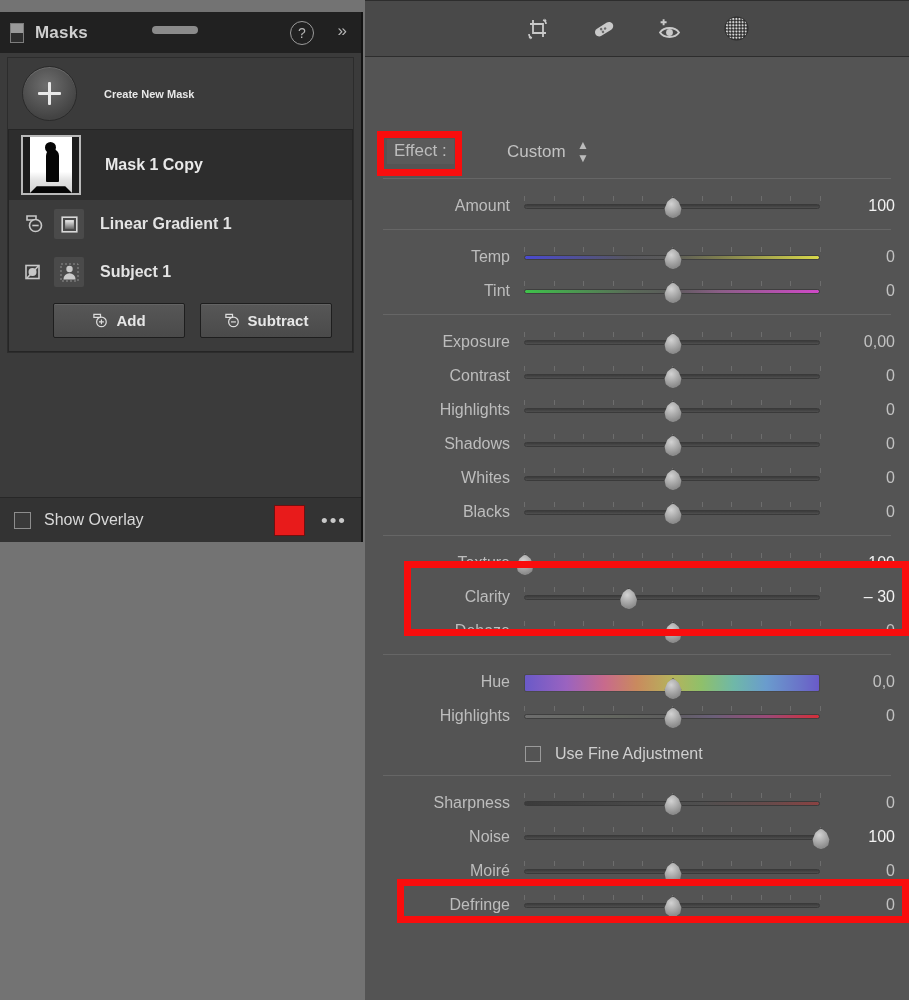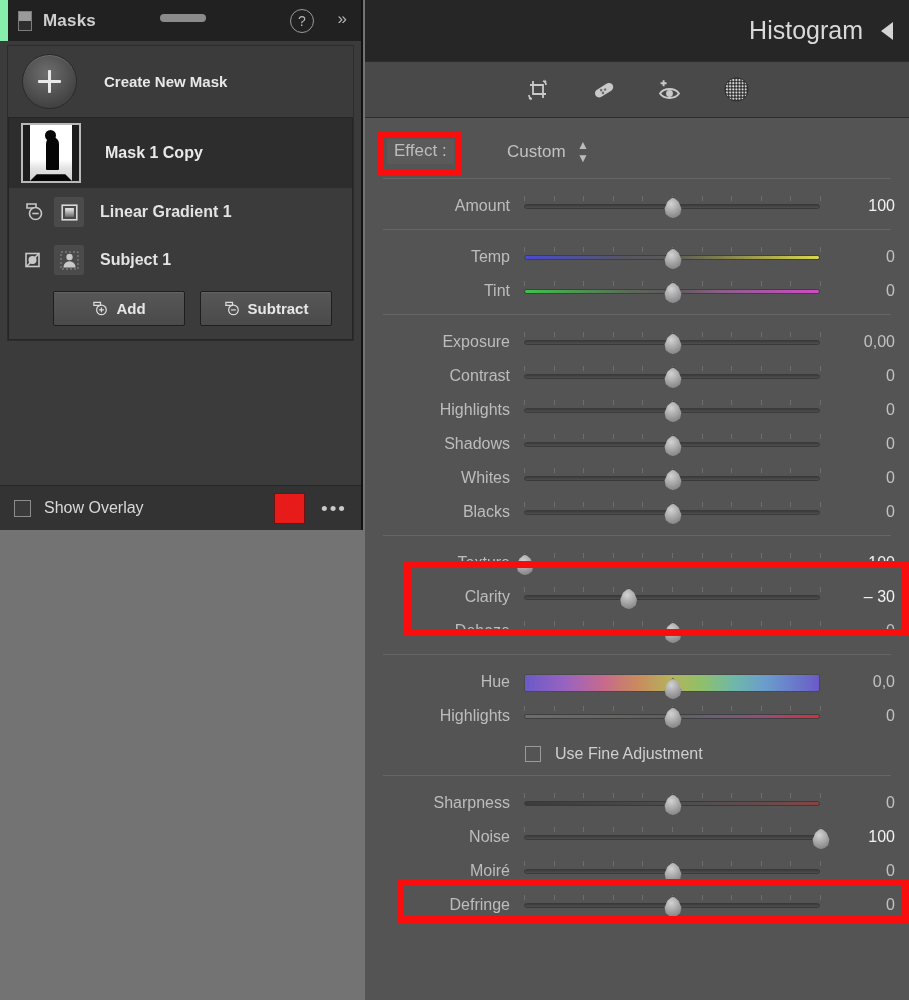--- a/index.html
+++ b/index.html
@@ -6,25 +6,24 @@
   body{
     width:909px;height:1000px;overflow:hidden;
     background:#737373;
     font-family:"Liberation Sans", sans-serif;
     -webkit-font-smoothing:antialiased;
   }
   .app{position:relative;width:909px;height:1000px;}
 
   
   .masks-panel{
-    position:absolute;left:0;top:0;width:363px;height:530px;
+    position:absolute;left:0;top:12px;width:363px;height:530px;
     background:#86efac;
     border-right:2px solid #121212;
     box-sizing:border-box;
-    padding-left:8px;
   }
   .masks-header{
     height:41px;background:#212121;
     display:flex;align-items:center;
     border-bottom:1px solid #111;
     position:relative;
   }
   .panel-toggle-icon{
     width:14px;height:20px;margin-left:10px;
     border:1px solid #7d7d7d;box-sizing:border-box;
@@ -65,21 +64,21 @@
     border:1px solid #2a2a2a;
     position:relative;flex:0 0 auto;
     box-shadow:inset 0 1px 0 rgba(255,255,255,.13);
   }
   .plus-circle:before,.plus-circle:after{
     content:"";position:absolute;background:#e9e9e9;border-radius:1px;
   }
   .plus-circle:before{left:50%;top:15px;width:3px;height:23px;margin-left:-1.5px;}
   .plus-circle:after{top:50%;left:15px;height:3px;width:23px;margin-top:-1.5px;}
   .create-label{
-    margin-left:27px;color:#e8e8e8;font-size:15px;font-weight:bold;
+    margin-left:27px;color:#e8e8e8;font-size:11px;font-weight:bold;
   }
 
   .mask-group{
     background:#2d2d2d;border:1px solid #252525;
   }
   .mask-head-row{
     display:flex;align-items:center;height:70px;padding-left:12px;
     background:#2d2d2d;
   }
   .thumb{
@@ -360,24 +359,20 @@
         <div class="chk"></div>
         <div class="overlay-label">Show Overlay</div>
         <div class="swatch"></div>
         <div class="dots">•••</div>
       </div>
     </div>
   </div>
 
   <div class="right-panel">
 
-    <div class="hist-header">
-      <div class="hist-title">Histogram</div>
-      <div class="hist-arrow"></div>
-    </div>
 
     <div class="tool-strip">
       <div class="ti">
         <svg width="26" height="26" viewBox="0 0 26 26">
           <path d="M8 4 v13 h13" fill="none" stroke="#c9c9c9" stroke-width="1.8"></path>
           <path d="M5 8 h13 v13" fill="none" stroke="#c9c9c9" stroke-width="1.8"></path>
           <path d="M18 4 a4 4 0 0 1 3 4" fill="none" stroke="#c9c9c9" stroke-width="1.6"></path>
           <path d="M19.6 2.6 L21.6 4.4 L19.4 6" fill="#c9c9c9"></path>
           <path d="M7 22 a4 4 0 0 1 -3 -4" fill="none" stroke="#c9c9c9" stroke-width="1.6"></path>
           <path d="M5.6 20 L3.6 21.6 L5.8 23.4" fill="#c9c9c9"></path>

